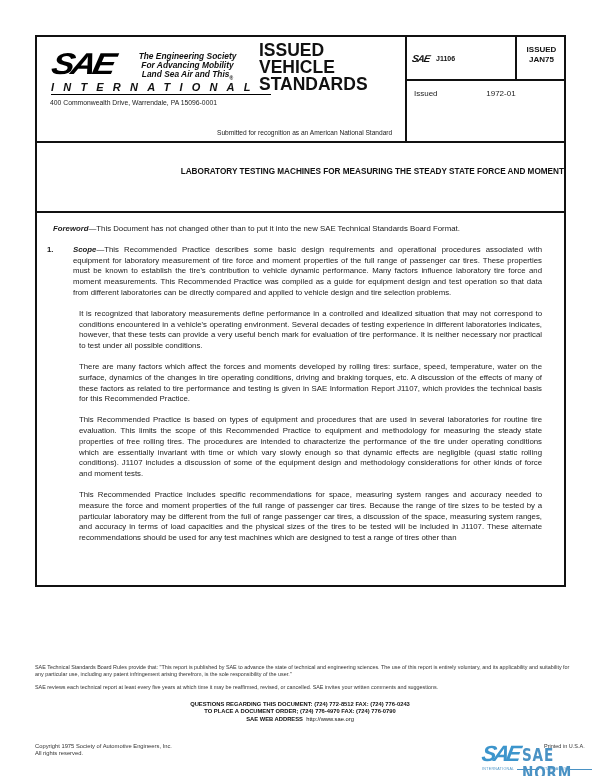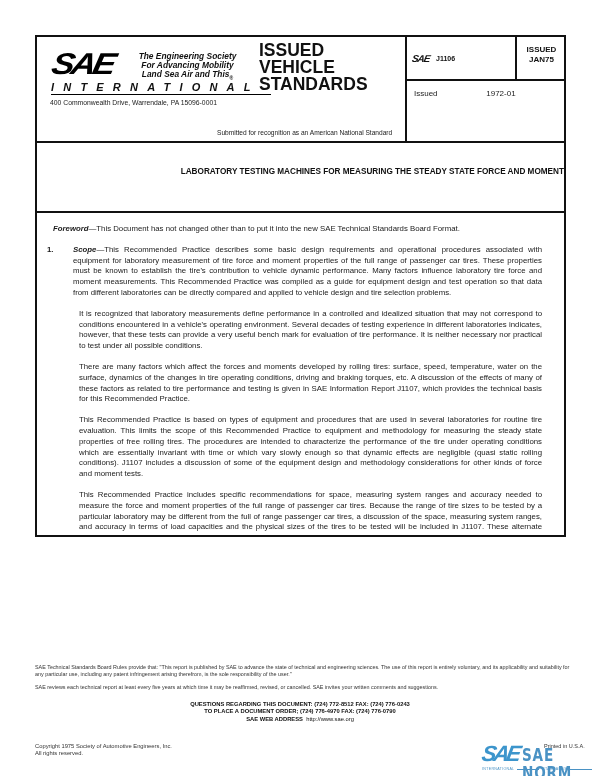--- a/index.html
+++ b/index.html
@@ -32,21 +32,21 @@
     .doc-number { position: absolute; left: 29px; top: 18px; font-size: 7px; font-weight: bold; }
     .issued-cell { position: absolute; left: 110px; top: 0; width: 49px; height: 42px; text-align: center;
       font-size: 8px; font-weight: bold; line-height: 10px; padding-top: 8px; }
     .rev-row { position: absolute; left: 7px; top: 52px; font-size: 8px; color: #222; }
     .rev-row span { display: inline-block; }
     .rev-label { width: 70px; }
 
     .title-box { height: 70px; border-bottom: 2px solid #111; text-align: right; padding-top: 23px;
       font-size: 8.2px; font-weight: bold; line-height: 11px; }
 
-    .body-box { height: 322px; padding: 11px 10px 0 10px; font-size: 7.8px; line-height: 10.8px; color: #1a1a1a;
+    .body-box { height: 372px; padding: 11px 10px 0 10px; font-size: 7.8px; line-height: 10.8px; color: #1a1a1a;
       overflow: hidden; text-align: justify; }
     .foreword { margin-bottom: 10px; text-indent: 0; padding-left: 6px; }
     .bi { font-weight: bold; font-style: italic; }
     .sec { display: flex; }
     .sec-num { width: 26px; flex: none; font-weight: bold; }
     .sec-body { flex: 1; padding-right: 12px; }
     .para { margin-bottom: 10px; }
     .sub-para { padding-left: 32px; padding-right: 12px; margin-bottom: 10px; }
 
     .disclaimer { position: absolute; left: 35px; top: 664px; width: 540px; font-size: 5.4px; line-height: 7.2px; color: #333; }

